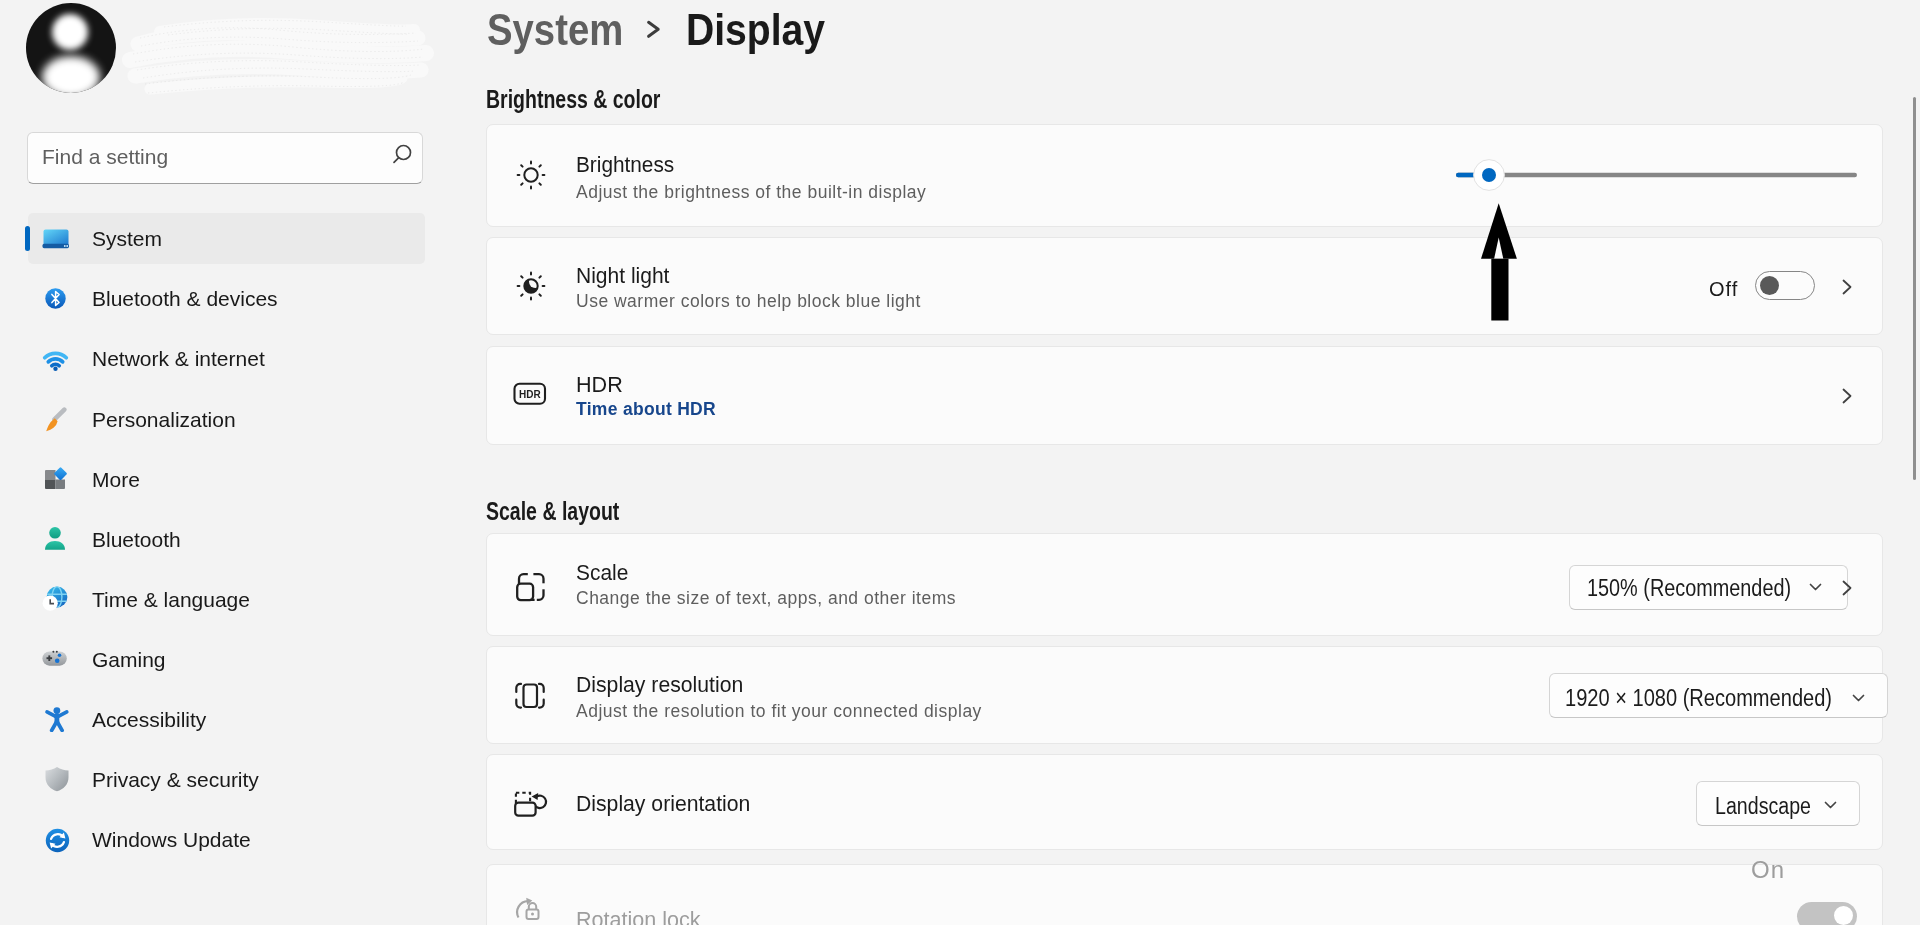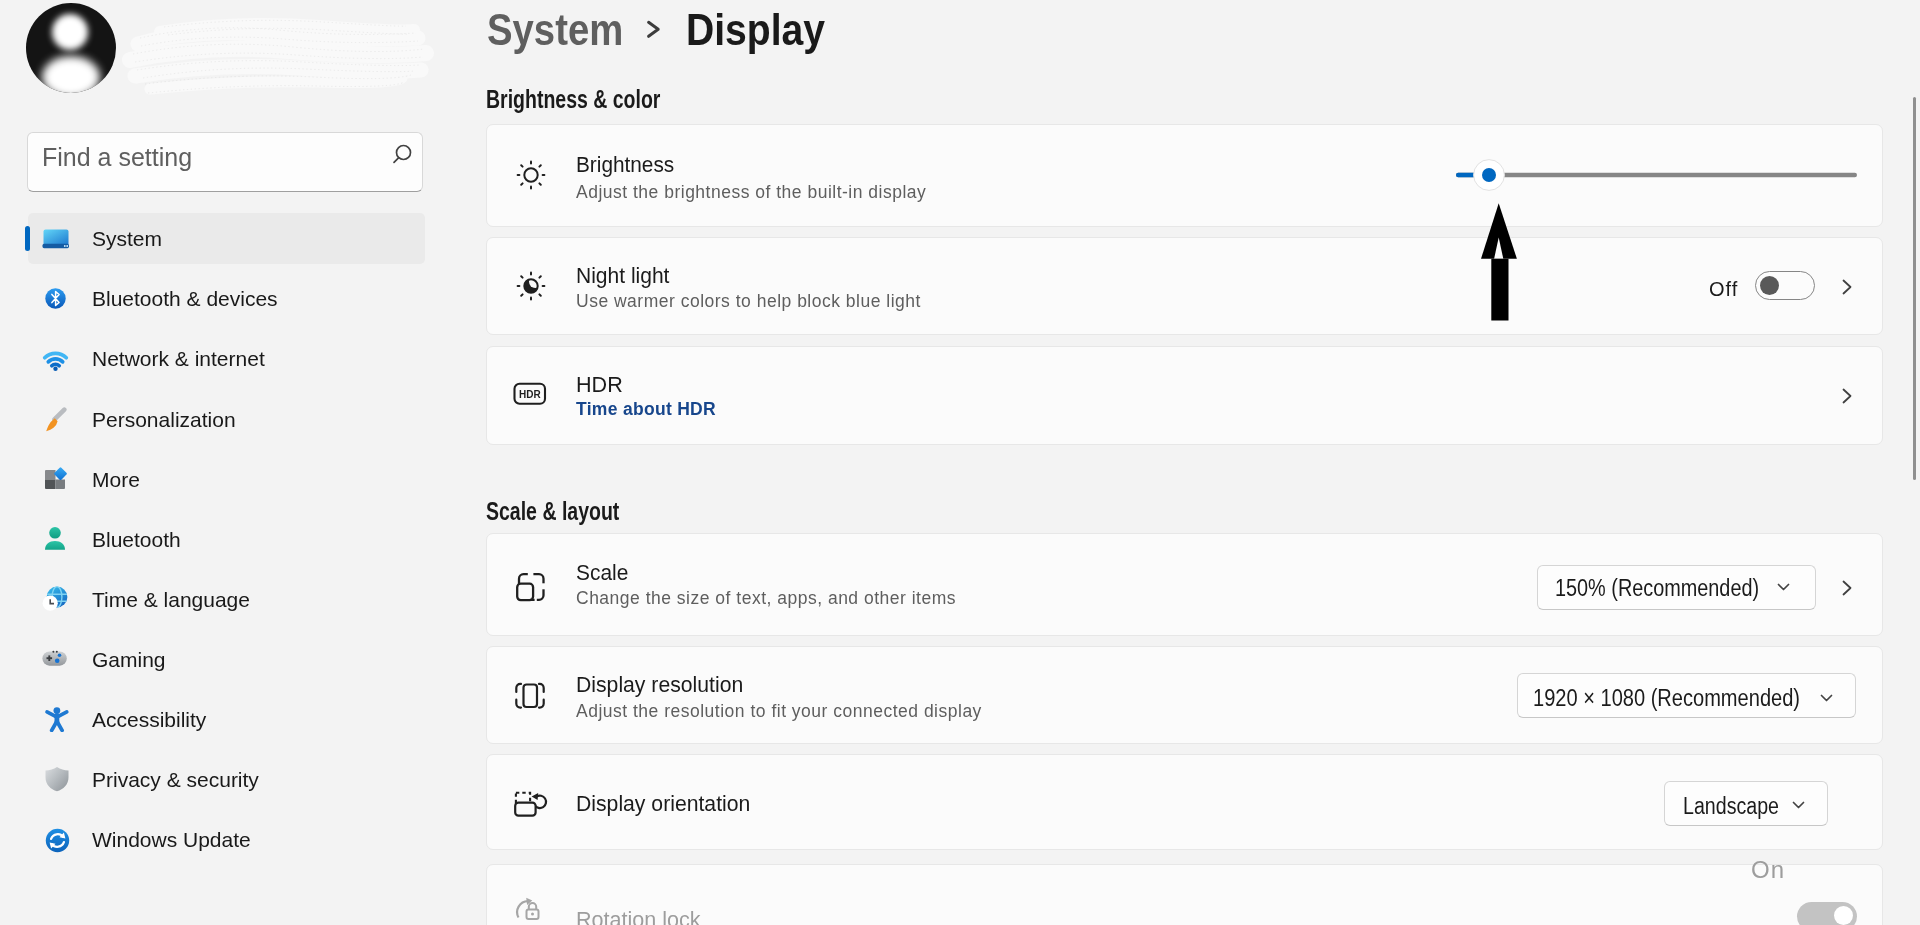--- a/index.html
+++ b/index.html
@@ -11,24 +11,24 @@
   position:relative;
 }
 .abs { position:absolute; }
 
 
 #avatar { left:26px; top:3px; width:90px; height:90px; border-radius:50%; background:#141414; overflow:hidden; }
 #avatar .head { position:absolute; left:26px; top:11px; width:36px; height:36px; border-radius:50%; background:#fff; filter:blur(3px); }
 #avatar .body { position:absolute; left:16px; top:53px; width:58px; height:42px; border-radius:50%; background:#fff; filter:blur(4px); }
 
 #search {
-  left:27px; top:132px; width:396px; height:60px;
+  left:27px; top:132px; width:396px; height:52px;
   background:#fdfdfd; border:1px solid #d8d8d8; border-bottom-color:#9f9f9f;
   border-radius:6px;
-  font-size:25px; color:#5f5f5f; line-height:48px; padding-left:14px;
+  font-size:21px; color:#5f5f5f; line-height:48px; padding-left:14px;
 }
 
 .nav-item { left:28px; width:397px; height:51px; border-radius:5px; }
 .nav-item.sel { background:#eaeaea; }
 .nav-accent { left:25px; width:5px; height:25px; border-radius:2.5px; background:#0067c0; }
 .nav-label { font-size:21px; color:#191919; }
 
 
 .h1t { position:absolute; font-size:45px; font-weight:700; white-space:nowrap; line-height:45px; transform-origin:0 0; }
 
@@ -38,21 +38,21 @@
   left:486px; width:1397px;
   background:#fbfbfb; border:1px solid #e7e7e7; border-radius:7px;
 }
 .ctitle { position:absolute; left:576px; font-size:22px; line-height:22px; color:#1b1b1b; white-space:nowrap; transform-origin:0 0; }
 .csub   { position:absolute; left:576px; font-size:17.5px; line-height:17.5px; letter-spacing:0.5px; color:#5e5e5e; white-space:nowrap; }
 
 .chevR { position:absolute; }
 
 .drop {
   position:absolute; background:#fdfdfd; border:1px solid #d5d5d5; border-bottom-color:#c7c7c7;
-  border-radius:6px; font-size:23px; color:#1b1b1b;
+  border-radius:6px; font-size:23px; color:#1b1b1b;margin-left:32px;
 }
 .drop span { position:absolute; white-space:nowrap; line-height:23px; transform-origin:0 0; }
 
 
 .tgl-off { position:absolute; width:60px; height:29px; border:1.2px solid #868686; border-radius:15px; background:#fcfcfc; }
 .tgl-off .knob { position:absolute; left:4px; top:4px; width:19px; height:19px; border-radius:50%; background:#595959; }
 .tgl-on-dis { position:absolute; width:60px; height:29px; border-radius:15px; background:#c3c3c3; }
 .tgl-on-dis .knob { position:absolute; right:4px; top:4px; width:19px; height:19px; border-radius:50%; background:#ffffff; }
 
 #scrollbar { left:1913px; top:97px; width:3px; height:383px; background:#8f8f8f; border-radius:2px; }

